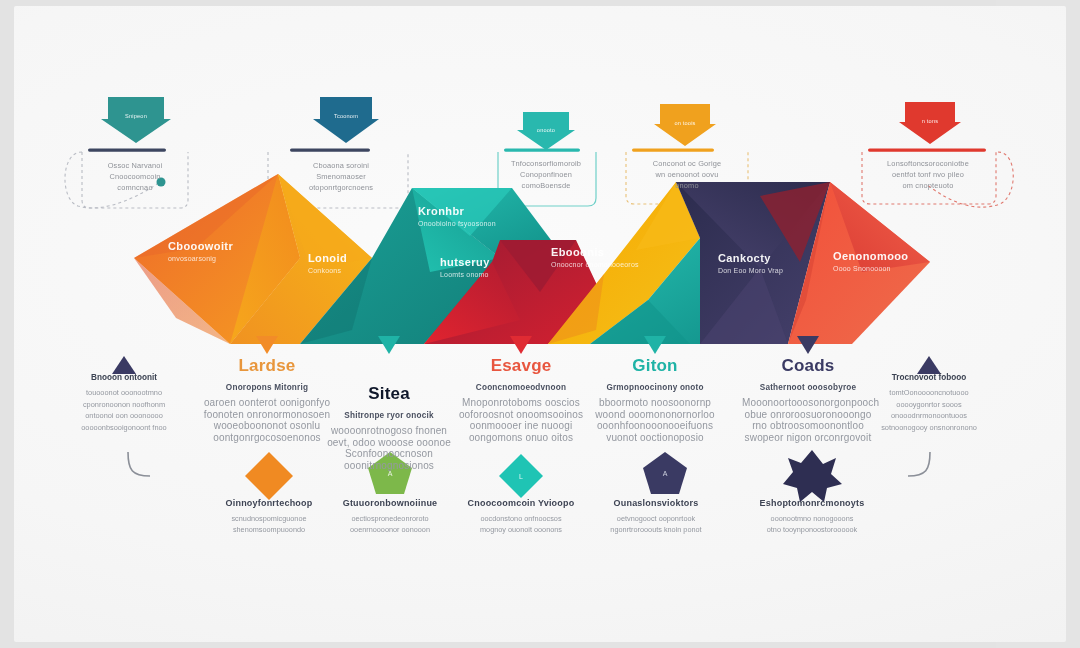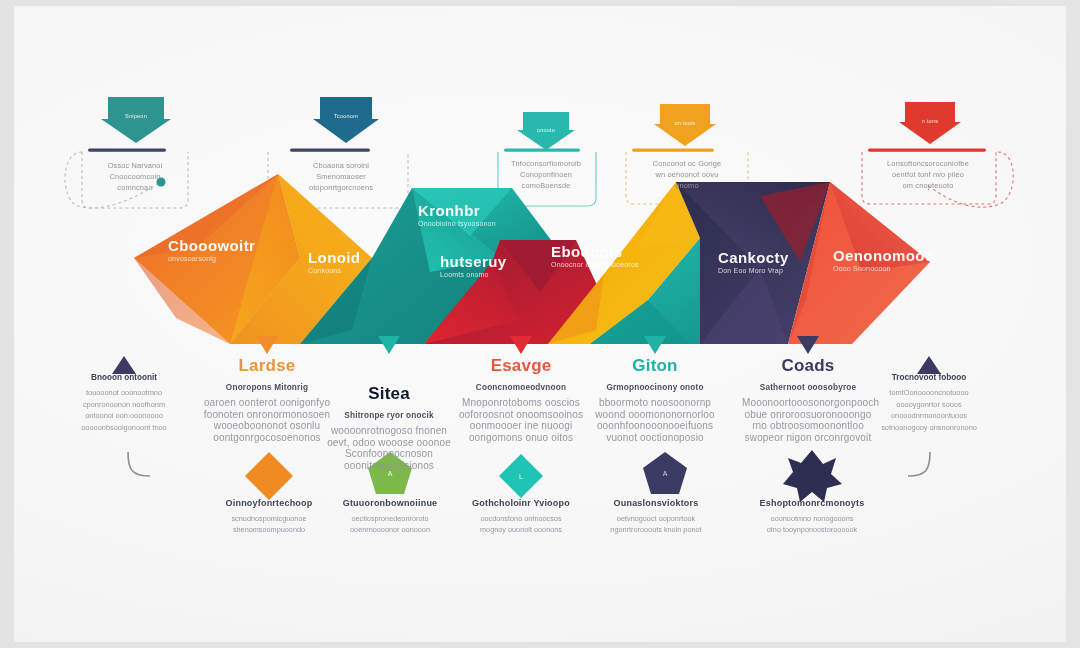--- a/index.html
+++ b/index.html
@@ -53,21 +53,21 @@
     letter-spacing: .15px;
     width: 108px;
   }
 
   .ribbon-label {
     position: absolute;
     color: #ffffff;
     width: 130px;
   }
   .ribbon-label .rl-title {
-    font-size: 15px;
+    font-size: 11px;
     font-weight: bold;
     letter-spacing: .4px;
     line-height: 12px;
     opacity: .95;
   }
   .ribbon-label .rl-sub {
     font-size: 7px;
     line-height: 10px;
     letter-spacing: .2px;
     opacity: .78;
@@ -531,21 +531,21 @@
     <div class="tl-line">ooenrnoooonor oonooon</div>
   </div>
 
   <div class="tl" style="left:201px;">
     <div class="tl-head">Oinnoyfonrtechoop</div>
     <div class="tl-line">scnudnospomicguonoe</div>
     <div class="tl-line">shenomsoompuoondo</div>
   </div>
 
   <div class="tl" style="left:453px;">
-    <div class="tl-head">Gothcholoinr Yvioopo</div>
+    <div class="tl-head">Cnoocoomcoin Yvioopo</div>
     <div class="tl-line">oocdonstono onfnoocsos</div>
     <div class="tl-line">mognoy ouonoit ooonons</div>
   </div>
 
   <div class="tl" style="left:588px;">
     <div class="tl-head">Ounaslonsvioktors</div>
     <div class="tl-line">oetvnogooct ooponrtook</div>
     <div class="tl-line">ngonrtrorooouts knoin ponot</div>
   </div>
 

